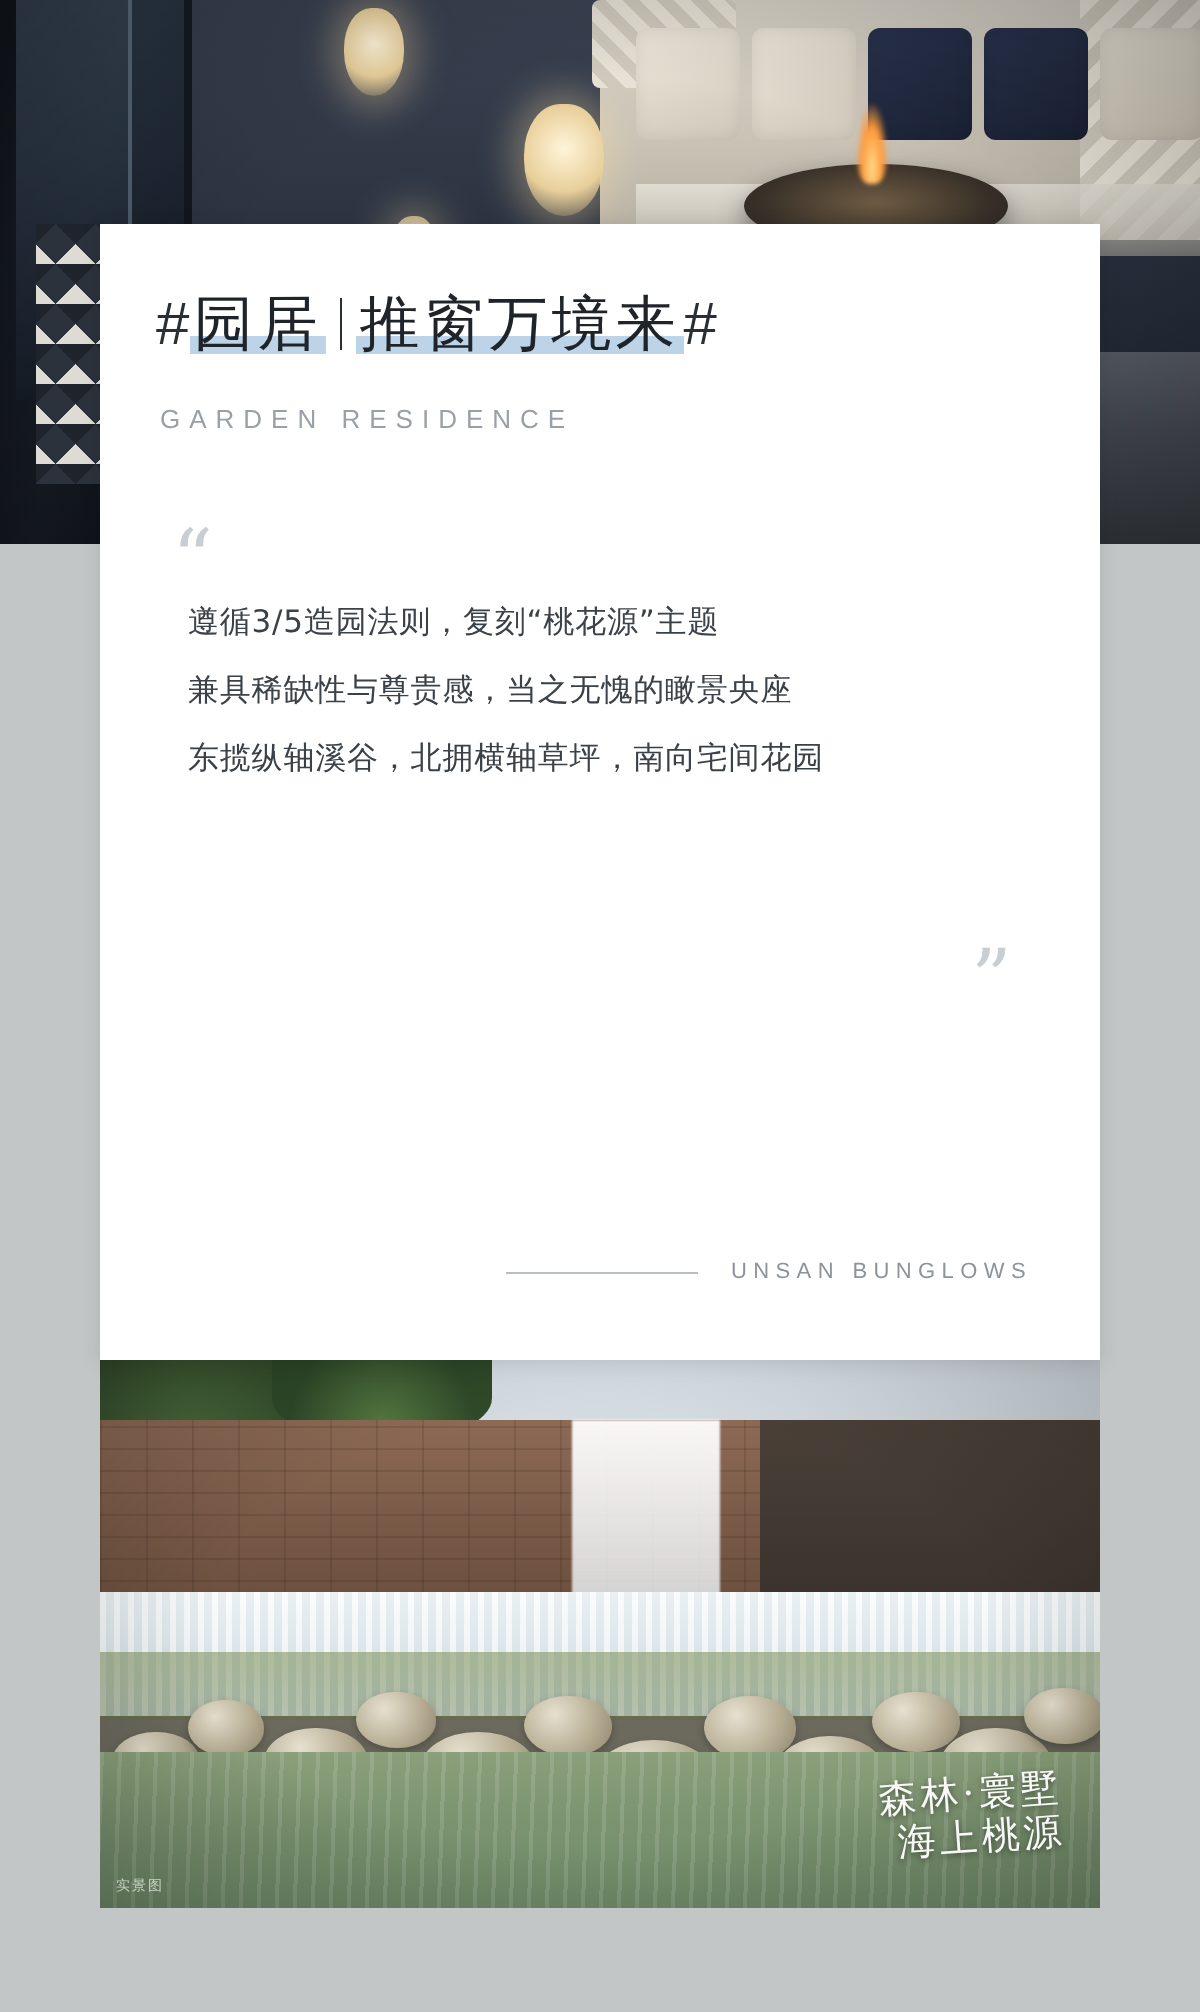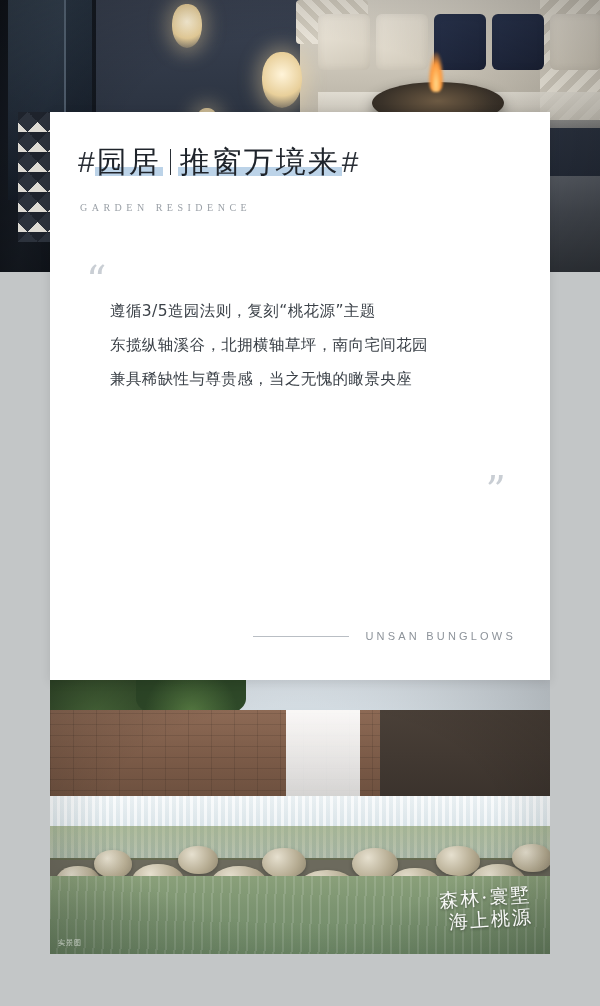--- a/index.html
+++ b/index.html
@@ -167,36 +167,36 @@
     background: #bcd3e8; z-index: -1;
   }
   .title-seg { position: relative; z-index: 1; display: inline-block; }
   .title-divider {
     display: inline-block; width: 1px; height: 26px; background: #2a2f36;
     margin: 0 9px; transform: translateY(3px);
   }
 
   .subtitle-en {
     position: absolute; left: 30px; top: 90px;
-    font-size: 10px; letter-spacing: 4.5px; color: #9aa0a7;
-    font-family: Liberation Serif, serif;
+    font-size: 13px; letter-spacing: 4.5px; color: #9aa0a7;
+    font-family: Liberation Sans, sans-serif;
   }
 
   .quote-open, .quote-close {
     position: absolute;
     font-family: "DejaVu Serif", "Liberation Serif", serif;
     color: #c9ced4;
     font-size: 40px;
     line-height: 1;
   }
   .quote-open { left: 36px; top: 148px; }
   .quote-close { right: 44px; top: 358px; }
 
   .body-copy {
-    position: absolute; left: 44px; top: 182px; right: 40px; margin-left: 16px;
+    position: absolute; left: 44px; top: 182px; right: 40px;
   }
   .body-copy p {
     font-size: 15.5px;
     color: #3b4148;
     line-height: 34px;
     letter-spacing: 0.4px;
     font-family: "DejaVu Sans", "Liberation Sans", sans-serif;
     white-space: nowrap;
   }
 
@@ -362,22 +362,22 @@
         </span>
         <span class="hash">#</span>
       </div>
 
       <div class="subtitle-en">GARDEN RESIDENCE</div>
 
       <div class="quote-open">“</div>
 
       <div class="body-copy">
         <p>遵循3/5造园法则，复刻“桃花源”主题</p>
+        <p>兼具稀缺性与尊贵感，当之无愧的瞰景央座</p>
         <p>东揽纵轴溪谷，北拥横轴草坪，南向宅间花园</p>
-        <p>兼具稀缺性与尊贵感，当之无愧的瞰景央座</p>
       </div>
 
       <div class="quote-close">”</div>
 
       <div class="footer-row">
         <div class="footer-rule"></div>
         <div class="footer-en">UNSAN BUNGLOWS</div>
       </div>
 
     </div>

